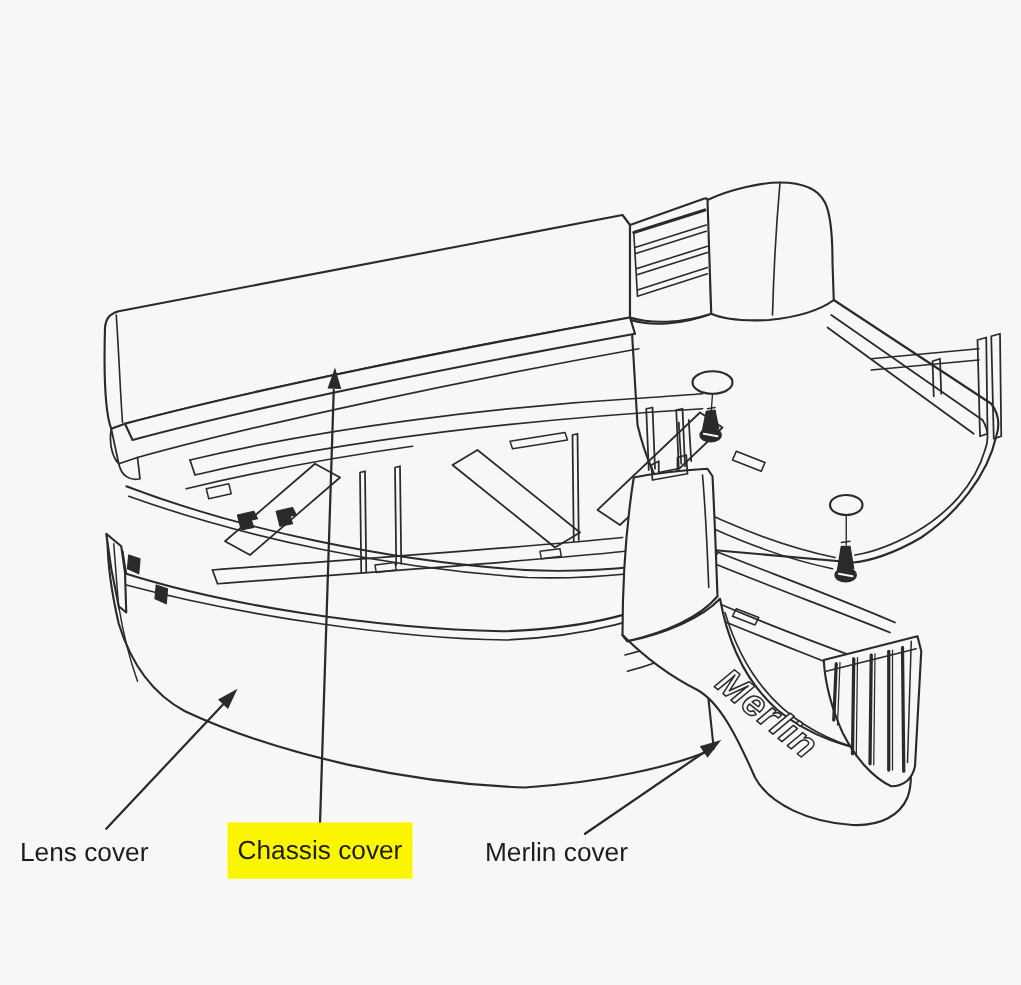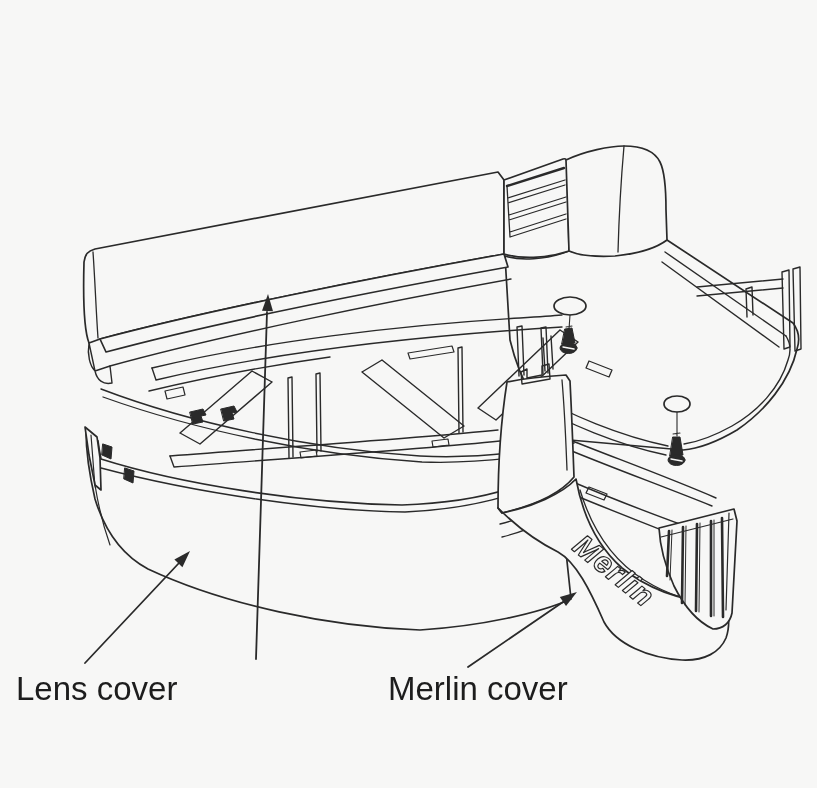--- a/index.html
+++ b/index.html
@@ -4,21 +4,21 @@
 <style>
   html,body{margin:0;padding:0;}
   .stage{
     position:relative;width:817px;height:788px;
     background:#f7f7f6;overflow:hidden;
     font-family:"Liberation Sans", sans-serif;
   }
   .stage svg{position:absolute;left:0;top:0;}
   .part-label{
     position:absolute;
-    font-size:33px;line-height:1.1;color:#1d1d1d;
+    font-size:21px;line-height:1.1;color:#1d1d1d;
     white-space:nowrap;
   }
   .part-label.hl{
     background:#fbf500;
     padding:11px 8px;
   }
 </style>
 </head>
 <body>
 
@@ -152,16 +152,17 @@
     </g>
     <g stroke-width="1.8">
       <path d="M468,667 L563,602"></path>
       <polygon fill="#2a2a2a" stroke="none" points="577,592 566,606.1 559.8,597"></polygon>
     </g>
   </g>
 </svg>
 
 <div class="part-label" style="left:16px;top:671px;">Lens cover</div>
 
+<div class="part-label hl" style="left:182px;top:658px;">Chassis cover</div>
 
 <div class="part-label" style="left:388px;top:671px;">Merlin cover</div>
 
 </div>
 
 </body></html>

